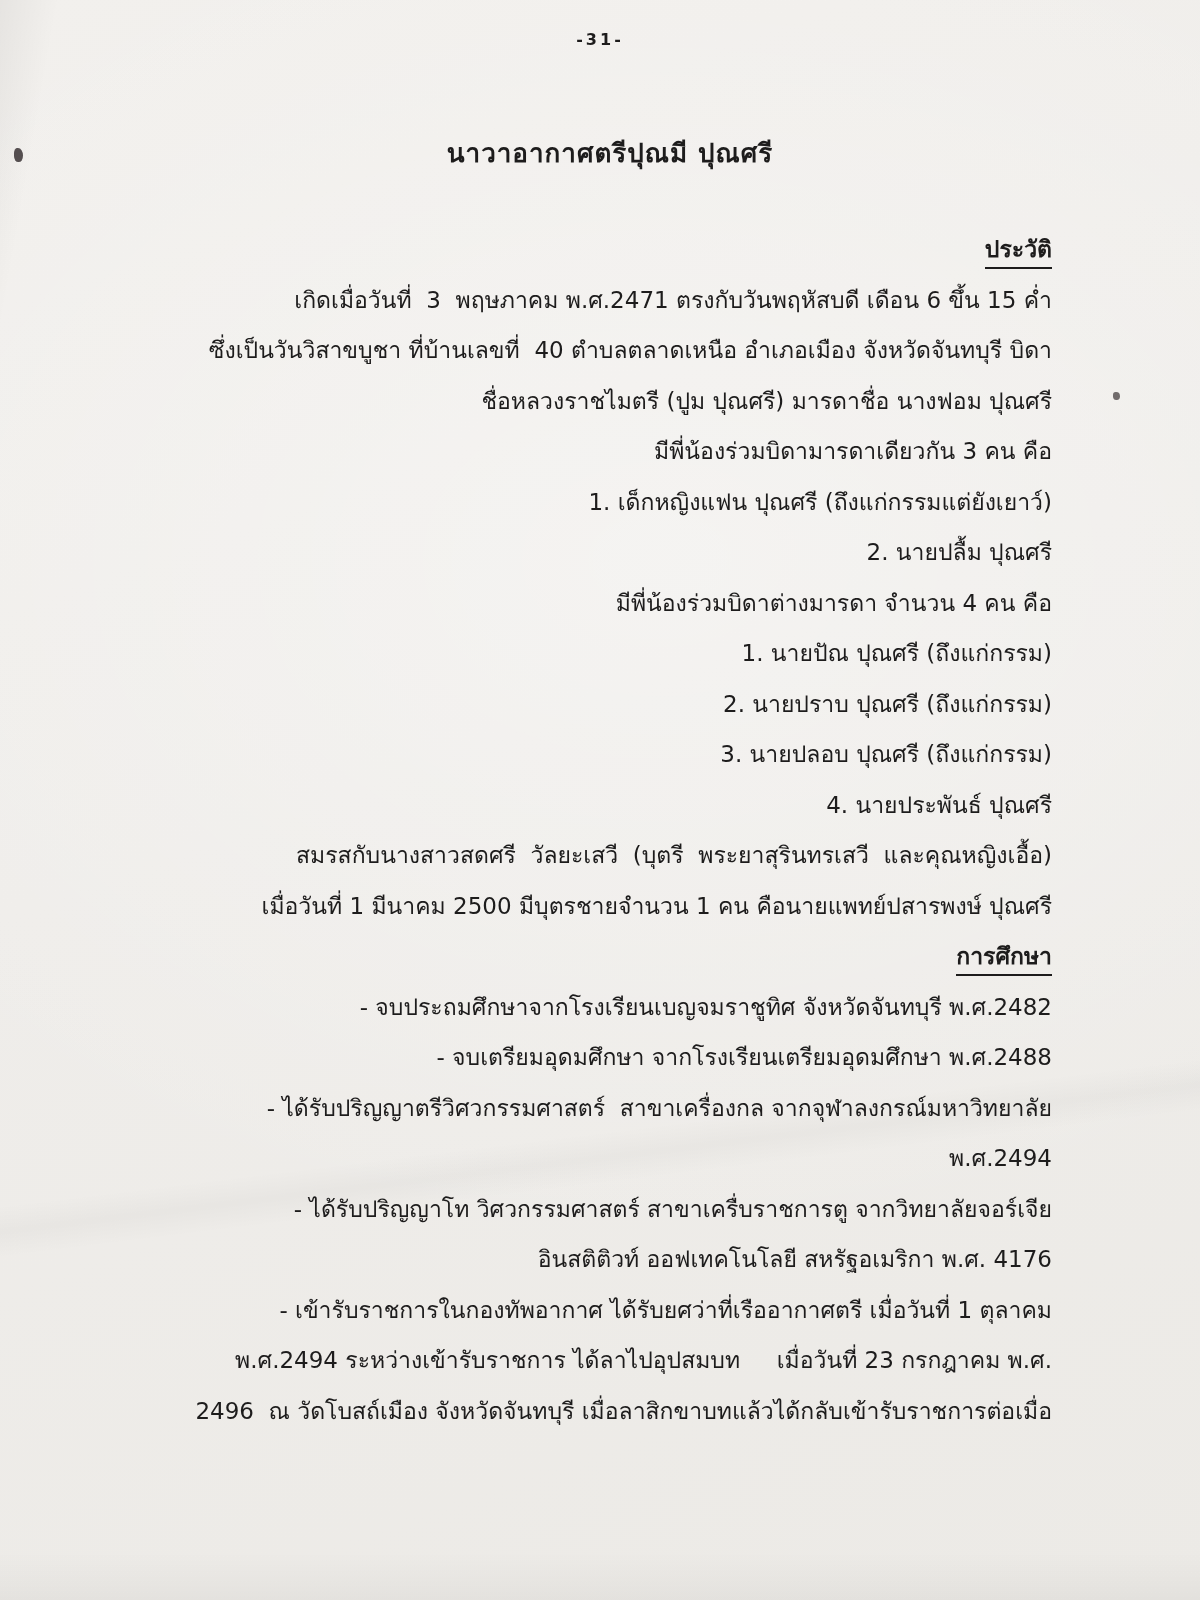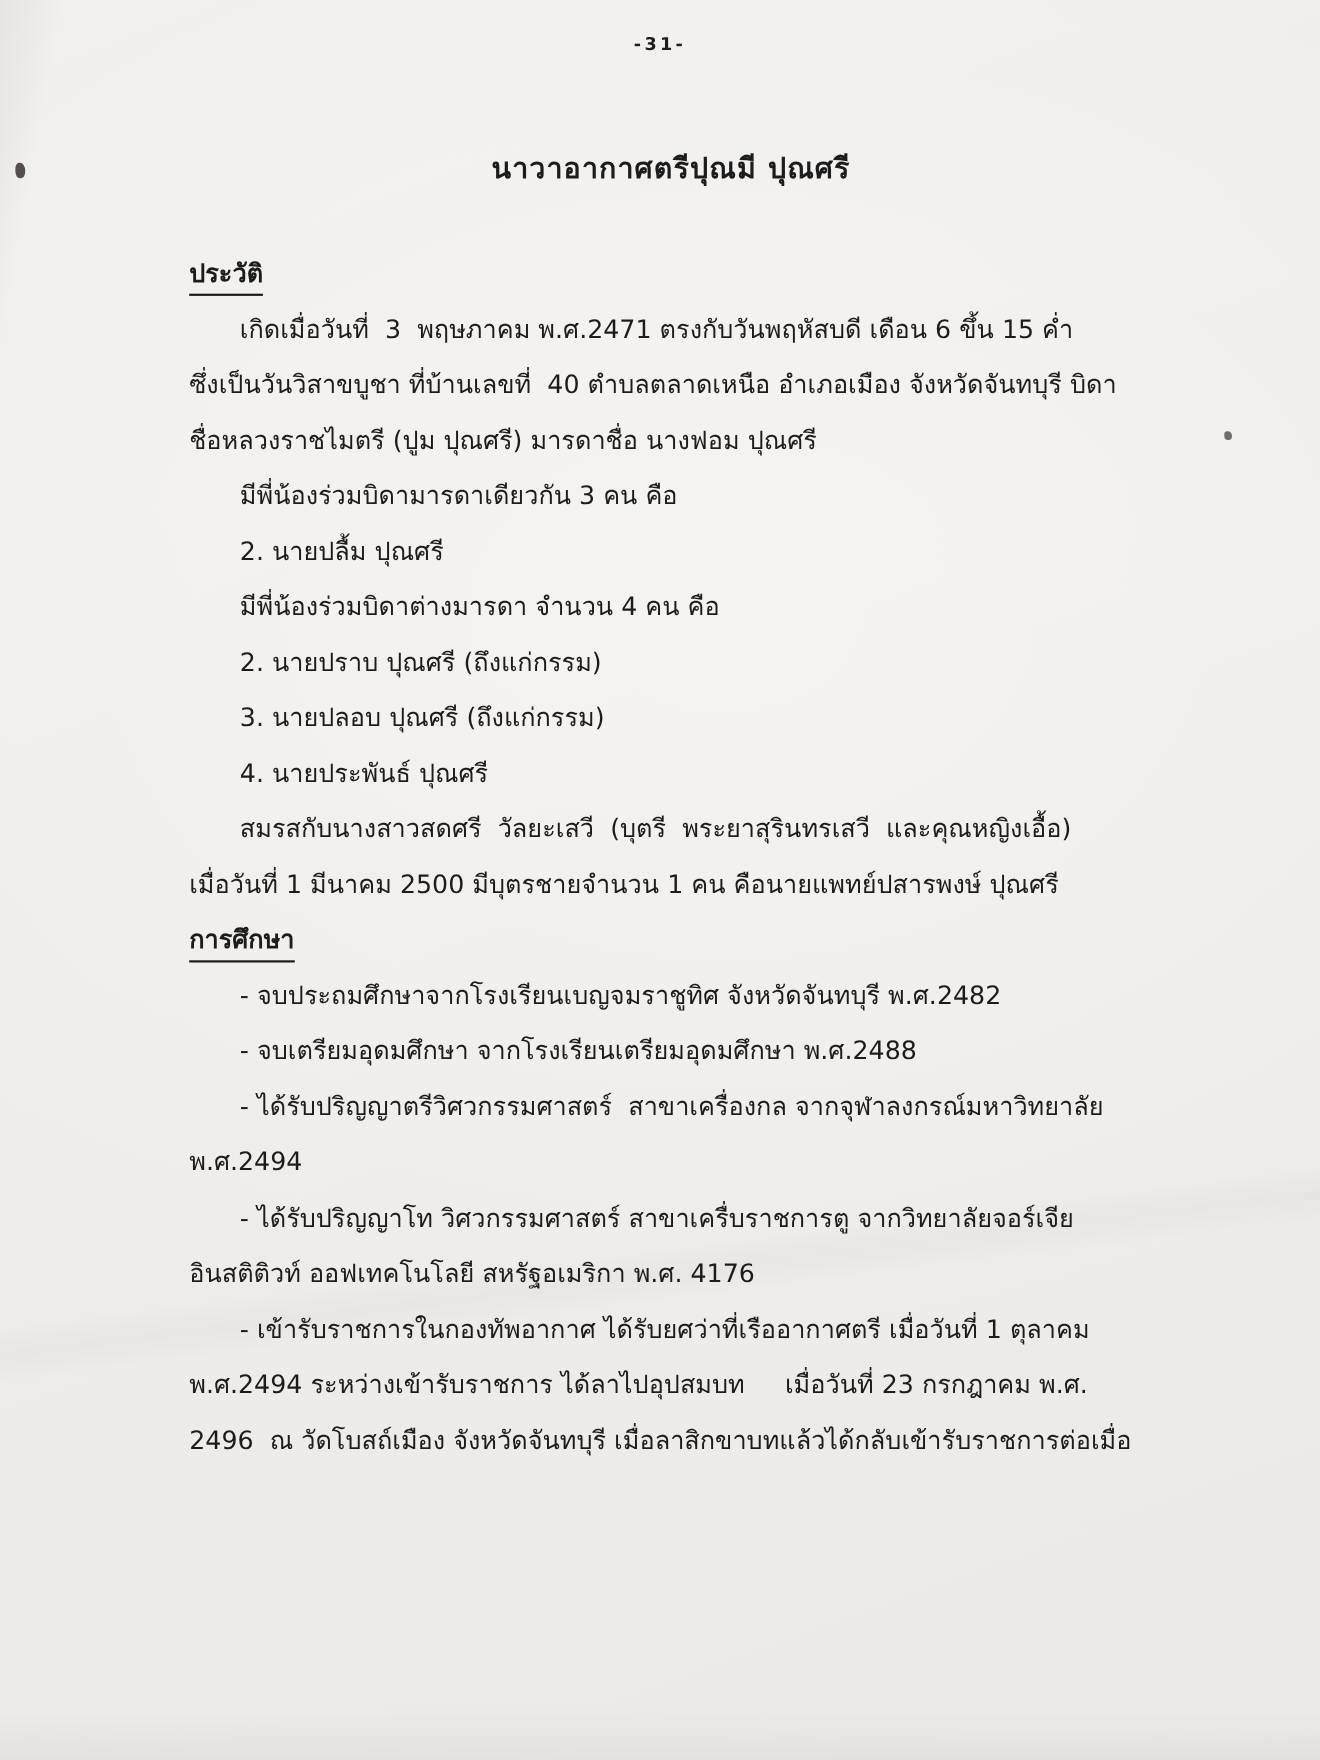--- a/index.html
+++ b/index.html
@@ -43,20 +43,21 @@
     position: absolute;
     top: 224px;
     left: 172px;
     width: 880px;
     font-size: 23px;
     line-height: 50.5px;
   }
   .line {
     white-space: pre-wrap;
     min-height: 50.5px;
+    text-align: right;
   }
   .indent { padding-left: 46px; }
   .section-heading { font-weight: bold; }
   .section-heading .u {
     display: inline-block;
     border-bottom: 2px solid #1d1c1c;
     padding-bottom: 2px;
     line-height: 1.3;
   }
   .speck {
@@ -88,22 +89,24 @@
   <div class="doc-title">นาวาอากาศตรีปุณมี ปุณศรี</div>
 
   <div class="body-text">
 
     <div class="line section-heading"><span class="u">ประวัติ</span></div>
 
     <div class="line indent">เกิดเมื่อวันที่  3  พฤษภาคม พ.ศ.2471 ตรงกับวันพฤหัสบดี เดือน 6 ขึ้น 15 ค่ำ</div>
     <div class="line">ซึ่งเป็นวันวิสาขบูชา ที่บ้านเลขที่  40 ตำบลตลาดเหนือ อำเภอเมือง จังหวัดจันทบุรี บิดา</div>
     <div class="line">ชื่อหลวงราชไมตรี (ปูม ปุณศรี) มารดาชื่อ นางฟอม ปุณศรี</div>
     <div class="line indent">มีพี่น้องร่วมบิดามารดาเดียวกัน 3 คน คือ</div>
+    <div class="line indent">1. เด็กหญิงแฟน ปุณศรี (ถึงแก่กรรมแต่ยังเยาว์)</div>
     <div class="line indent">2. นายปลื้ม ปุณศรี</div>
     <div class="line indent">มีพี่น้องร่วมบิดาต่างมารดา จำนวน 4 คน คือ</div>
+    <div class="line indent">1. นายปัณ ปุณศรี (ถึงแก่กรรม)</div>
     <div class="line indent">2. นายปราบ ปุณศรี (ถึงแก่กรรม)</div>
     <div class="line indent">3. นายปลอบ ปุณศรี (ถึงแก่กรรม)</div>
     <div class="line indent">4. นายประพันธ์ ปุณศรี</div>
     <div class="line indent">สมรสกับนางสาวสดศรี  วัลยะเสวี  (บุตรี  พระยาสุรินทรเสวี  และคุณหญิงเอื้อ)</div>
     <div class="line">เมื่อวันที่ 1 มีนาคม 2500 มีบุตรชายจำนวน 1 คน คือนายแพทย์ปสารพงษ์ ปุณศรี</div>
 
     <div class="line section-heading"><span class="u">การศึกษา</span></div>
 
     <div class="line indent">- จบประถมศึกษาจากโรงเรียนเบญจมราชูทิศ จังหวัดจันทบุรี พ.ศ.2482</div>
     <div class="line indent">- จบเตรียมอุดมศึกษา จากโรงเรียนเตรียมอุดมศึกษา พ.ศ.2488</div>

